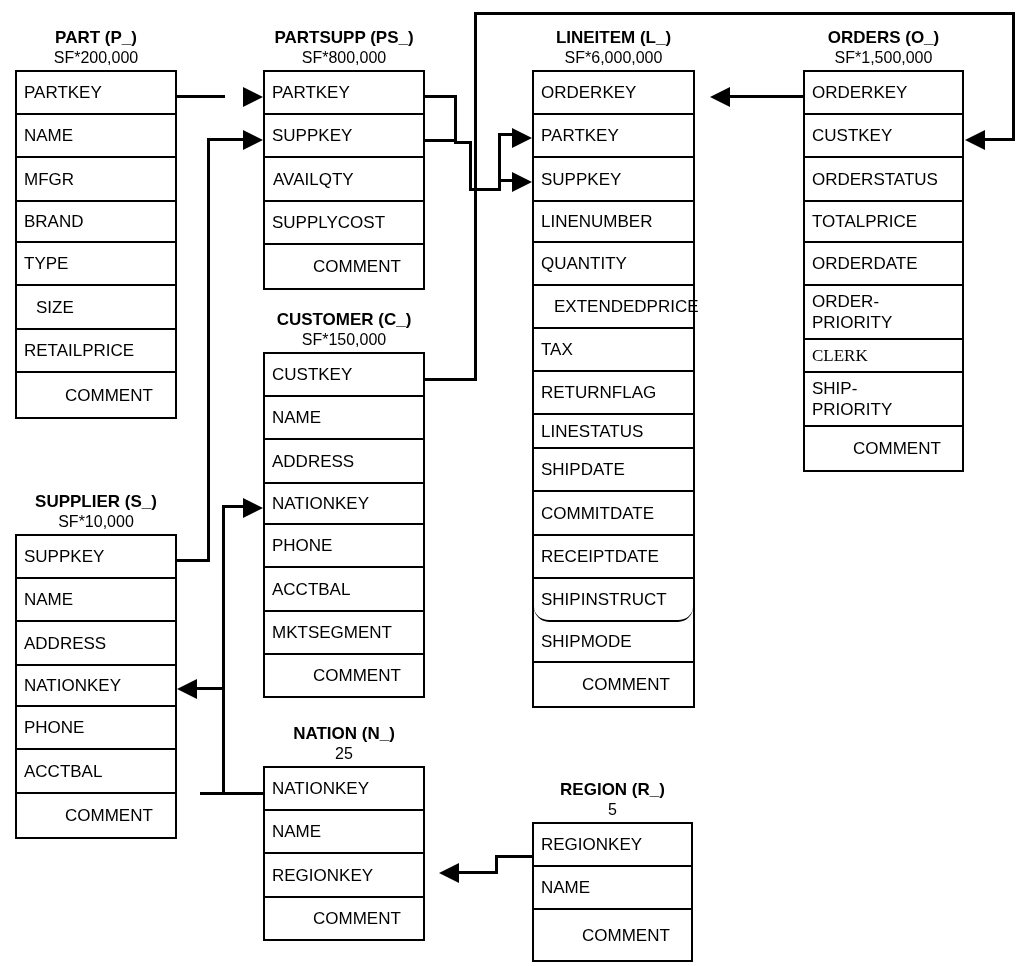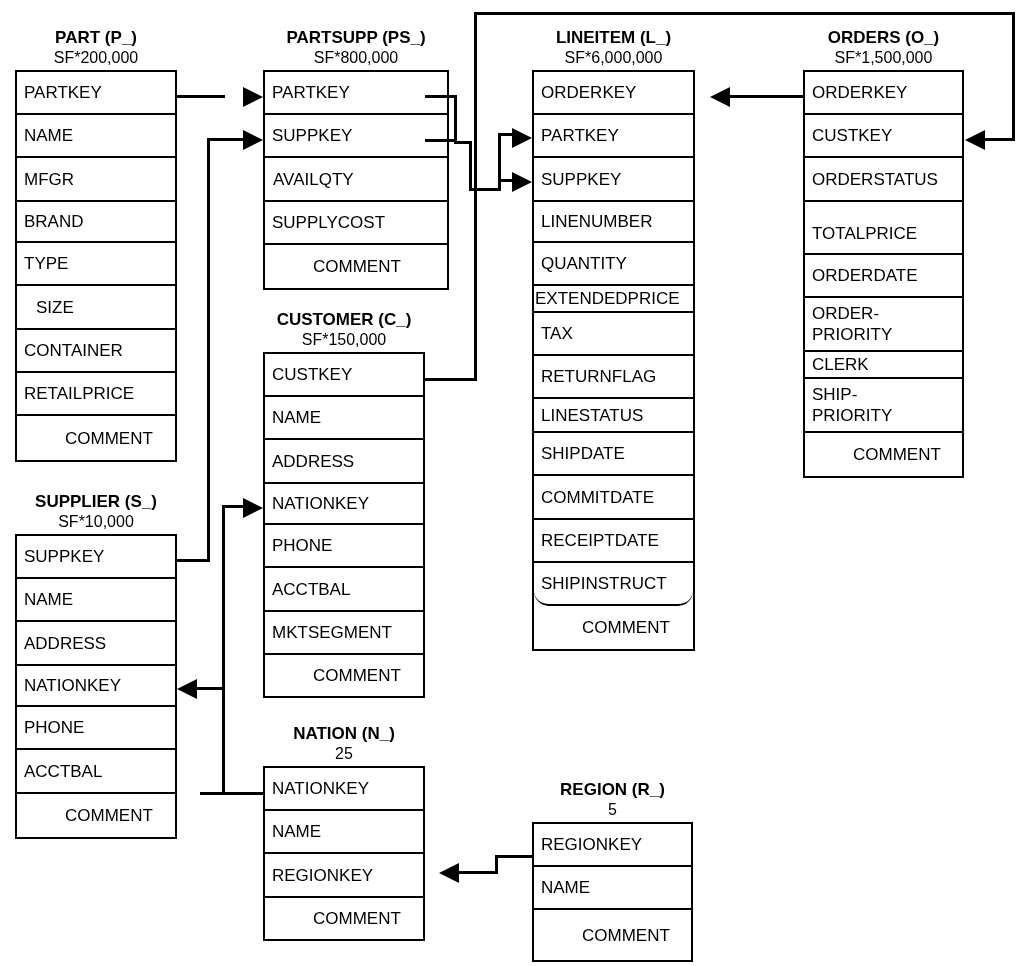--- a/index.html
+++ b/index.html
@@ -49,73 +49,73 @@
   <div class="table-block" style="left:15px;top:28px;width:162px;">
     <div class="tbl-title">PART (P_)</div>
     <div class="tbl-card">SF*200,000</div>
     <div class="tbl-box">
       <div class="fld" style="height:43px;">PARTKEY</div>
       <div class="fld" style="height:43px;">NAME</div>
       <div class="fld" style="height:44px;">MFGR</div>
       <div class="fld" style="height:41px;">BRAND</div>
       <div class="fld" style="height:43px;">TYPE</div>
       <div class="fld" style="height:44px;padding-left:19px;">SIZE</div>
-      <div class="fld" style="height:43px;">CONTAINER</div>
       <div class="fld" style="height:43px;">RETAILPRICE</div>
       <div class="fld" style="height:44px;">COMMENT</div>
     </div>
   </div>
 
-  <div class="table-block" style="left:263px;top:28px;width:186px;">
+  <div class="table-block" style="left:263px;top:28px;width:162px;">
     <div class="tbl-title">PARTSUPP (PS_)</div>
     <div class="tbl-card">SF*800,000</div>
     <div class="tbl-box">
       <div class="fld" style="height:43px;">PARTKEY</div>
       <div class="fld" style="height:43px;">SUPPKEY</div>
       <div class="fld" style="height:44px;padding-left:8px;">AVAILQTY</div>
       <div class="fld" style="height:43px;">SUPPLYCOST</div>
       <div class="fld" style="height:43px;">COMMENT</div>
     </div>
   </div>
 
   <div class="table-block" style="left:532px;top:28px;width:163px;">
     <div class="tbl-title">LINEITEM (L_)</div>
     <div class="tbl-card">SF*6,000,000</div>
     <div class="tbl-box">
       <div class="fld" style="height:43px;">ORDERKEY</div>
       <div class="fld" style="height:43px;">PARTKEY</div>
       <div class="fld" style="height:44px;">SUPPKEY</div>
       <div class="fld" style="height:41px;">LINENUMBER</div>
       <div class="fld" style="height:43px;">QUANTITY</div>
-      <div class="fld clip" style="height:27px;padding-left:1px;">EXTENDEDPRICE</div>
+      <div class="fld clip" style="height:43px;padding-left:20px;">EXTENDEDPRICE</div>
       <div class="fld" style="height:43px;">TAX</div>
       <div class="fld" style="height:43px;">RETURNFLAG</div>
       <div class="fld" style="height:34px;">LINESTATUS</div>
       <div class="fld" style="height:43px;">SHIPDATE</div>
       <div class="fld" style="height:44px;">COMMITDATE</div>
       <div class="fld" style="height:43px;">RECEIPTDATE</div>
       <div class="fld" style="height:43px;border-radius:15px;">SHIPINSTRUCT</div>
+      <div class="fld" style="height:41px;">SHIPMODE</div>
       <div class="fld" style="height:43px;">COMMENT</div>
     </div>
   </div>
 
   <div class="table-block" style="left:803px;top:28px;width:161px;">
     <div class="tbl-title">ORDERS (O_)</div>
     <div class="tbl-card">SF*1,500,000</div>
     <div class="tbl-box">
       <div class="fld" style="height:43px;">ORDERKEY</div>
       <div class="fld" style="height:43px;">CUSTKEY</div>
       <div class="fld" style="height:44px;">ORDERSTATUS</div>
-      <div class="fld" style="height:41px;margin-top:12px;">TOTALPRICE</div>
+      <div class="fld" style="height:41px;">TOTALPRICE</div>
       <div class="fld" style="height:43px;">ORDERDATE</div>
       <div class="fld two" style="height:54px;">
         <span class="ln">ORDER-</span>
         <span class="ln">PRIORITY</span>
       </div>
-      <div class="fld" style="height:27px;">CLERK</div>
+      <div class="fld" style="height:33px;font-family:Liberation Serif, serif;">CLERK</div>
       <div class="fld two" style="height:54px;">
         <span class="ln">SHIP-</span>
         <span class="ln">PRIORITY</span>
       </div>
       <div class="fld" style="height:43px;">COMMENT</div>
     </div>
   </div>
 
   <div class="table-block" style="left:263px;top:310px;width:162px;">
     <div class="tbl-title">CUSTOMER (C_)</div>

